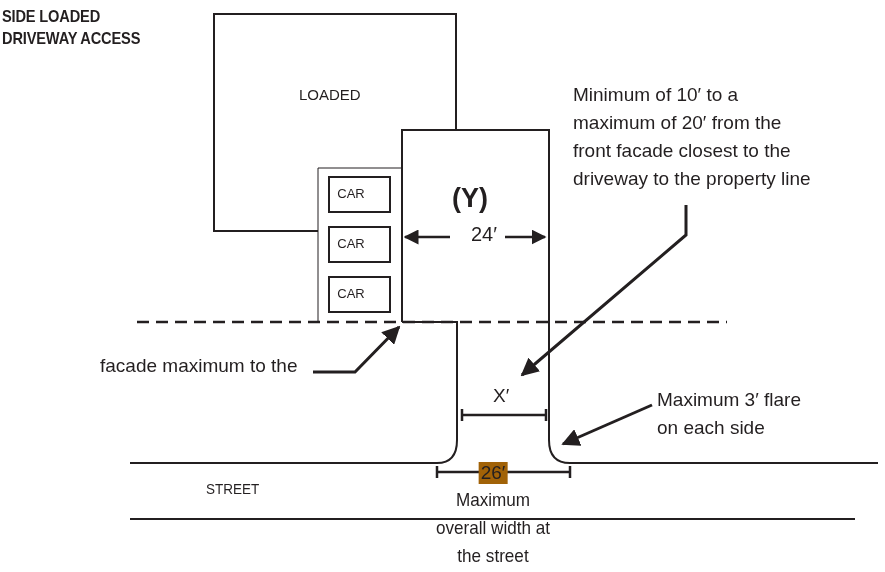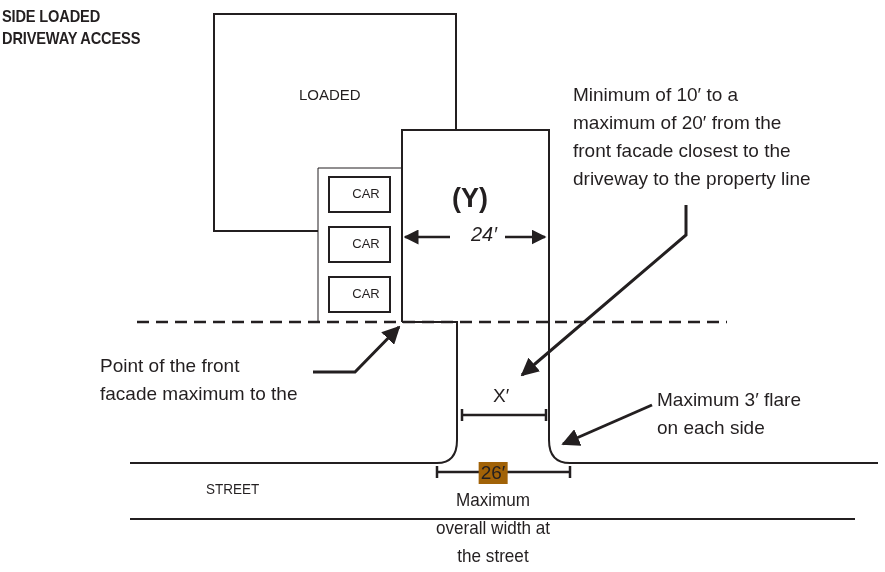--- a/index.html
+++ b/index.html
@@ -1,23 +1,23 @@
 <!DOCTYPE html>
 <html><head>
 <meta charset="utf-8">
 <style>
   html, body { margin:0; padding:0; background:#ffffff; }
   body { width:885px; height:572px; position:relative; overflow:hidden; font-family:"Liberation Sans", sans-serif; color:#231f20; }
   svg { position:absolute; left:0; top:0; }
   .t { position:absolute; white-space:nowrap; color:#231f20; }
   .title { left:2px; top:6px; font-weight:bold; font-size:17px; line-height:22px; transform:scaleX(0.86); transform-origin:left top; letter-spacing:-0.2px; }
   .house { left:299px; top:86px; font-size:15px; }
-  .car { font-size:13px; width:74px; text-align:center; left:329px; }
+  .car { font-size:13px; width:74px; text-align:center; left:314px; }
   .y { left:452px; top:183px; font-size:27px; font-weight:bold; }
-  .w24 { left:484px; top:223px; font-size:20px; background:#fff; padding:0 2px; transform:translateX(-50%);font-style:italic; }
+  .w24 { left:484px; top:223px; font-size:20px; background:#fff; padding:0 2px; transform:translateX(-50%); }
   .note { font-size:19px; line-height:28px;margin-top:11px; }
   .n1 { left:573px; top:70px; }
   .n2 { left:100px; top:341px; }
   .n3 { left:657px; top:375px; }
   .xp { left:493px; top:385px; font-size:19px; }
   .w26 { left:493px; top:462px; font-size:19px; background:#a16207; padding:0 2px; transform:translateX(-50%); line-height:22px; }
   .street { left:206px; top:480px; font-size:15px; transform:scaleX(0.9); transform-origin:left top; }
   .maxw { left:493px; top:486px; font-size:19px; line-height:28px; text-align:center; transform:translateX(-50%) scaleX(0.9); }
 </style>
 </head>
@@ -83,21 +83,20 @@
 <div class="t w24">24′</div>
 
 <div class="t note n1">
   <div>Minimum of 10′ to a</div>
   <div>maximum of 20′ from the</div>
   <div>front facade closest to the</div>
   <div>driveway to the property line</div>
 </div>
 
 <div class="t note n2">
-  <div>Point of the front</div>
   <div>facade maximum to the</div>
 </div>
 
 <div class="t note n3">
   <div>Maximum 3′ flare</div>
   <div>on each side</div>
 </div>
 
 <div class="t xp">X′</div>
 <div class="t w26">26′</div>

